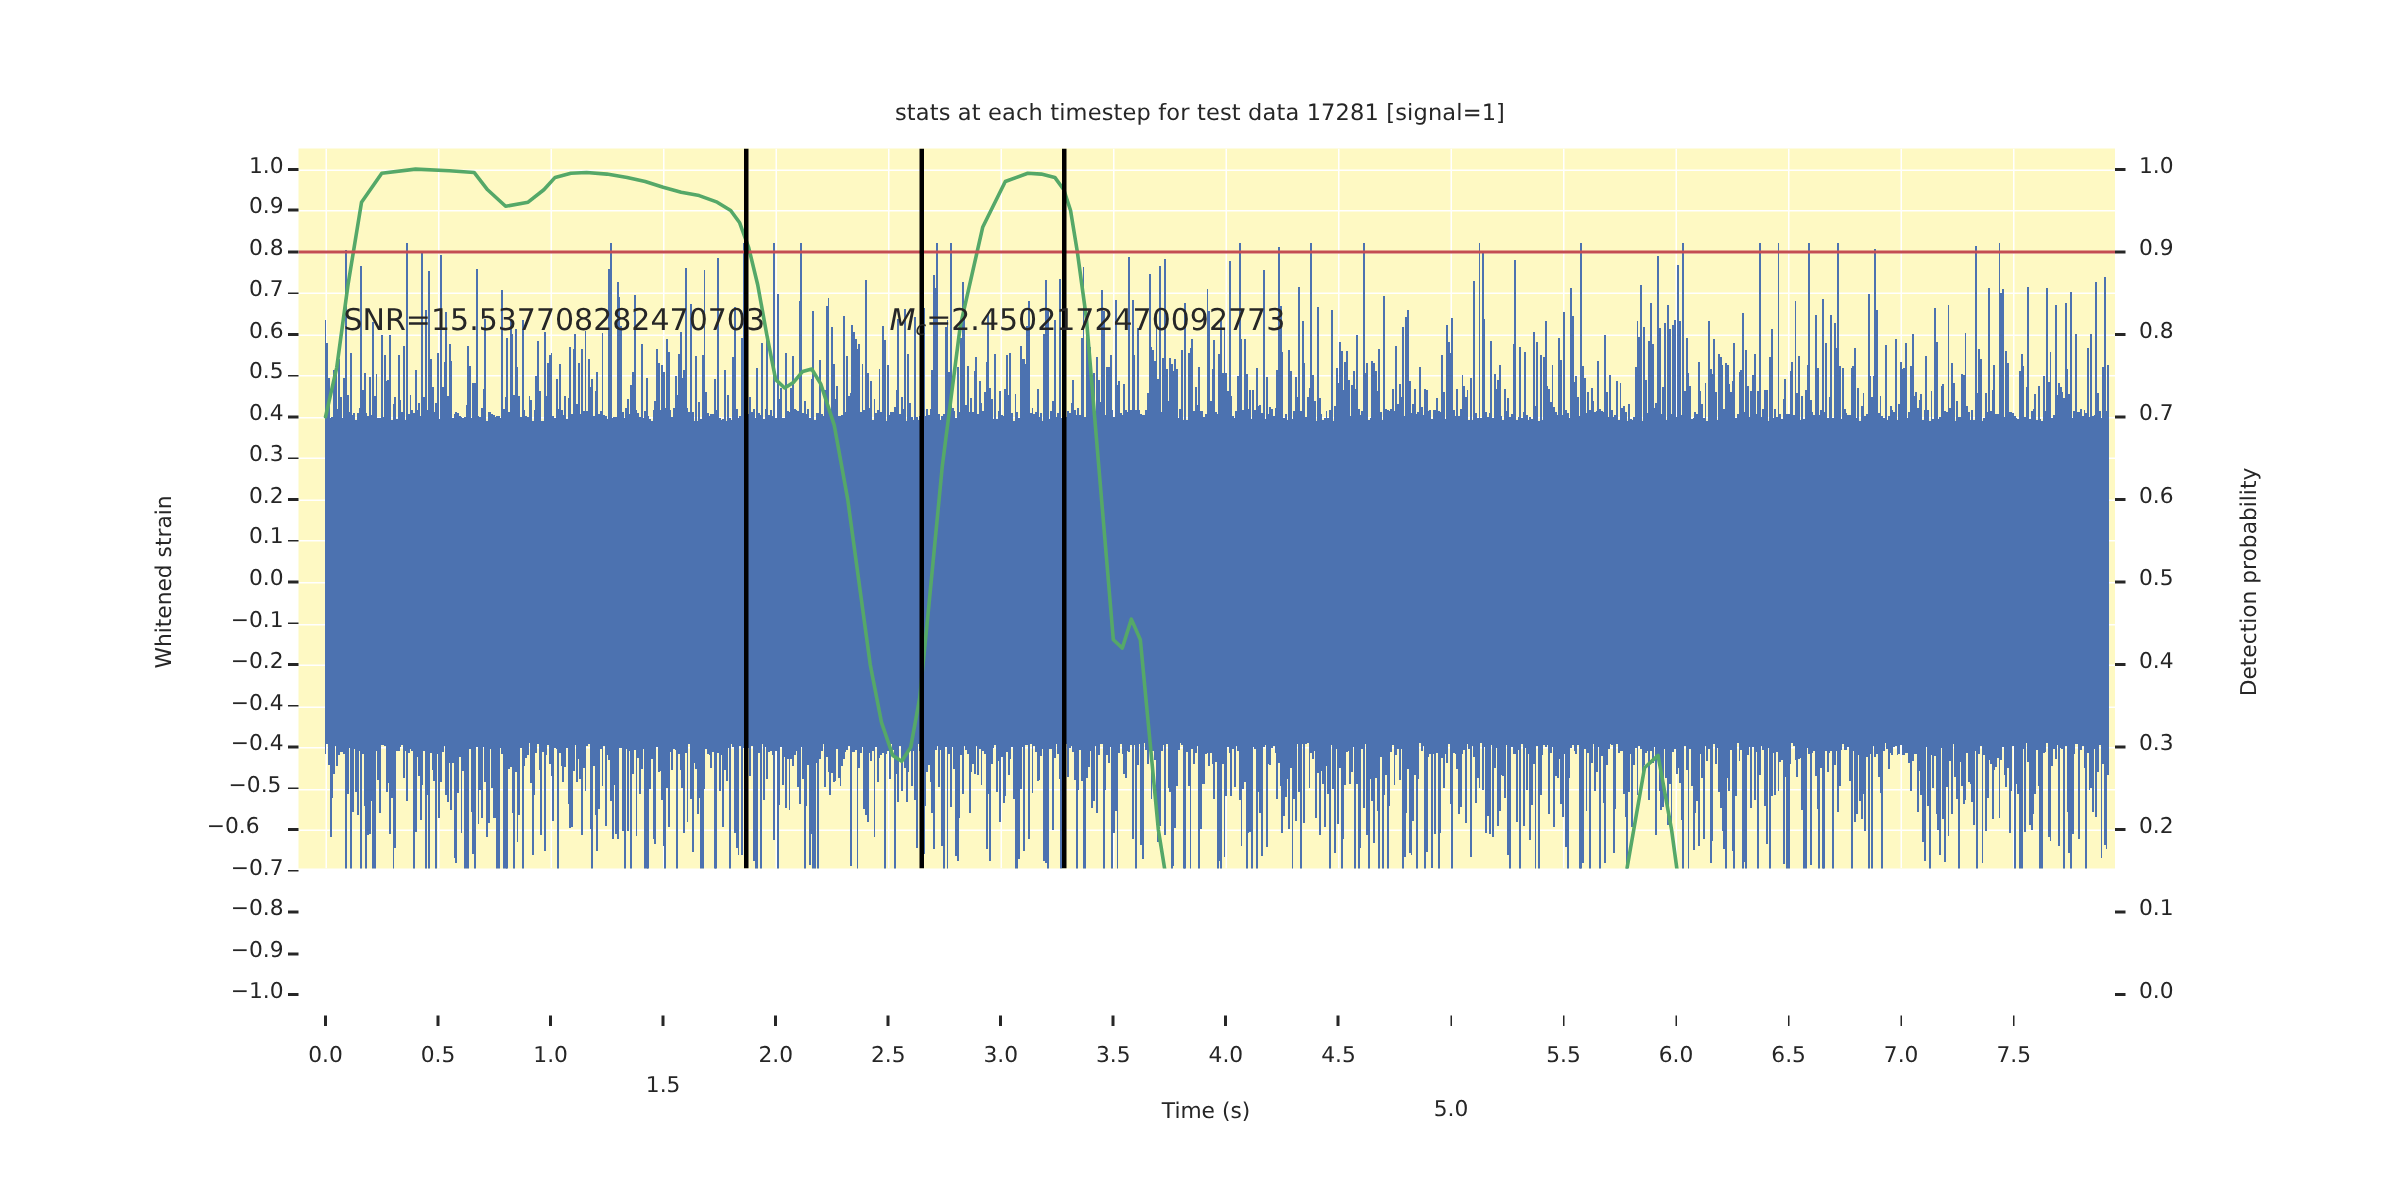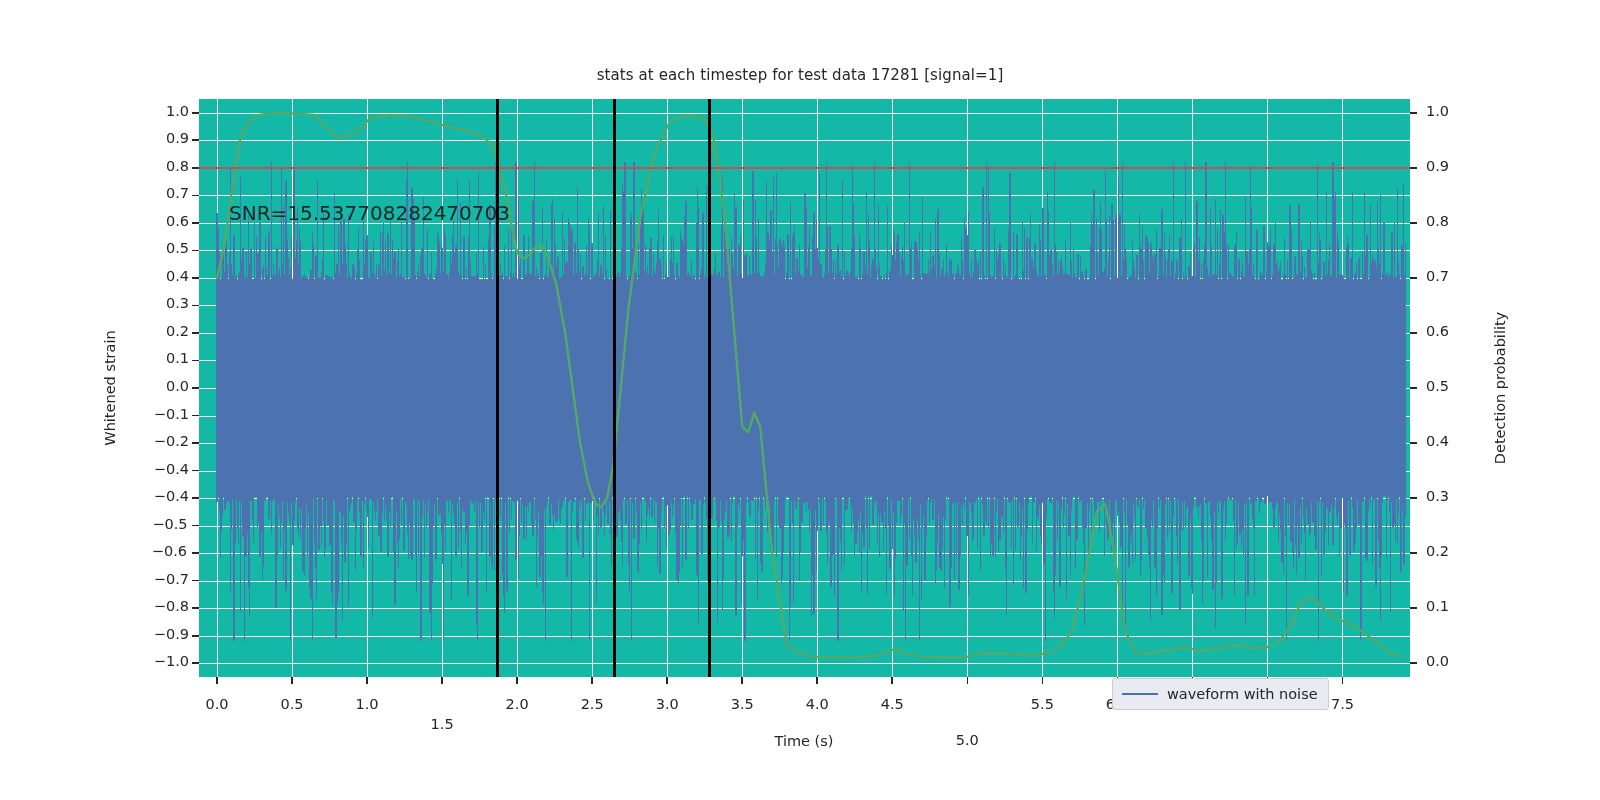--- a/index.html
+++ b/index.html
@@ -6,22 +6,22 @@
   body{width:1600px;height:800px;font-family:"DejaVu Sans","Liberation Sans",sans-serif;overflow:hidden;}
   #root{position:relative;width:1600px;height:800px;}
 
   .plot-title{
     position:absolute; left:0; top:66px; width:1600px; text-align:center;
     font-size:15px; color:#262626; letter-spacing:.1px;
   }
 
   
   #plot-area{
-    position:absolute; left:199px; top:99px; width:1211px; height:578px;
-    background:#14b8a6; overflow:hidden;
+    position:absolute; left:199px; top:99px; width:1211px; height:480px;
+    background:#fef9c3; overflow:hidden;
   }
   #grid-layer,#data-layer,#mark-layer{position:absolute;left:0;top:0;width:100%;height:100%;}
   .gridline-h{position:absolute;left:0;width:100%;height:1px;background:#ffffff;}
   .gridline-v{position:absolute;top:0;height:100%;width:1px;background:#ffffff;}
   .vline{position:absolute;top:0;height:100%;width:3px;background:#000000;}
   .threshold-line{position:absolute;left:0;width:100%;height:2px;background:#c44e52;}
 
   
   .tick{position:absolute;font-size:14.5px;color:#262626;white-space:nowrap;}
   .tick-left{text-align:right;}
@@ -1169,20 +1169,23 @@
     <div id="mark-layer">
         <div class="threshold-line" style="top: 67.81px;"></div>
         <div class="vline" style="left: 297.12px;"></div>
         <div class="vline" style="left: 414.17px;"></div>
         <div class="vline" style="left: 508.71px;"></div>
       </div>
 
     <div class="annot" id="annot-snr" style="left:30px">
       <span>SNR=15.537708282470703</span>
     </div>
+    <div class="annot" id="annot-mc" style="left:394px">
+      <span class="it">M</span><span class="sub">c</span><span>=2.4502172470092773</span>
+    </div>
   </div>
 
   <div id="ticks-left">
       <div class="tick tick-left" style="left: 151px; top: 102.762px; width: 38px;">1.0</div>
       <div class="tickmark tickmark-y" style="left: 192px; top: 111.962px;"></div>
       <div class="tick tick-left" style="left: 151px; top: 130.286px; width: 38px;">0.9</div>
       <div class="tickmark tickmark-y" style="left: 192px; top: 139.486px;"></div>
       <div class="tick tick-left" style="left: 151px; top: 157.81px; width: 38px;">0.8</div>
       <div class="tickmark tickmark-y" style="left: 192px; top: 167.01px;"></div>
       <div class="tick tick-left" style="left: 151px; top: 185.333px; width: 38px;">0.7</div>
@@ -1204,21 +1207,21 @@
       <div class="tick tick-left" style="left: 151px; top: 405.524px; width: 38px;">−0.1</div>
       <div class="tickmark tickmark-y" style="left: 192px; top: 414.724px;"></div>
       <div class="tick tick-left" style="left: 151px; top: 433.048px; width: 38px;">−0.2</div>
       <div class="tickmark tickmark-y" style="left: 192px; top: 442.248px;"></div>
       <div class="tick tick-left" style="left: 151px; top: 460.571px; width: 38px;">−0.4</div>
       <div class="tickmark tickmark-y" style="left: 192px; top: 469.771px;"></div>
       <div class="tick tick-left" style="left: 151px; top: 488.095px; width: 38px;">−0.4</div>
       <div class="tickmark tickmark-y" style="left: 192px; top: 497.295px;"></div>
       <div class="tick tick-left" style="left: 151px; top: 515.619px; width: 38px; text-align: center;">−0.5</div>
       <div class="tickmark tickmark-y" style="left: 192px; top: 524.819px;"></div>
-      <div class="tick tick-left" style="left: 149px; top: 543.143px; width: 38px;">−0.6</div>
+      <div class="tick tick-left" style="left: 135px; top: 543.143px; width: 38px;">−0.6</div>
       <div class="tickmark tickmark-y" style="left: 192px; top: 552.343px;"></div>
       <div class="tick tick-left" style="left: 151px; top: 570.667px; width: 38px;">−0.7</div>
       <div class="tickmark tickmark-y" style="left: 192px; top: 579.867px;"></div>
       <div class="tick tick-left" style="left: 151px; top: 598.19px; width: 38px;">−0.8</div>
       <div class="tickmark tickmark-y" style="left: 192px; top: 607.39px;"></div>
       <div class="tick tick-left" style="left: 151px; top: 625.714px; width: 38px;">−0.9</div>
       <div class="tickmark tickmark-y" style="left: 192px; top: 634.914px;"></div>
       <div class="tick tick-left" style="left: 151px; top: 653.238px; width: 38px;">−1.0</div>
       <div class="tickmark tickmark-y" style="left: 192px; top: 662.438px;"></div>
     </div>
@@ -1278,18 +1281,14 @@
       <div class="tick tick-x" style="left: 1237.44px; top: 696px; width: 60px;">7.0</div>
       <div class="tickmark tickmark-x" style="left: 1266.64px; top: 677px;"></div>
       <div class="tick tick-x" style="left: 1312.47px; top: 696px; width: 60px;">7.5</div>
       <div class="tickmark tickmark-x" style="left: 1341.67px; top: 677px;"></div>
     </div>
 
   <div class="ylabel-left">Whitened strain</div>
   <div class="ylabel-right">Detection probability</div>
   <div class="xlabel">Time (s)</div>
 
-  <div id="legend">
-    <span class="swatch"></span>
-    <span class="lbl">waveform with noise</span>
-  </div>
 
 </div>
 
 </body></html>

